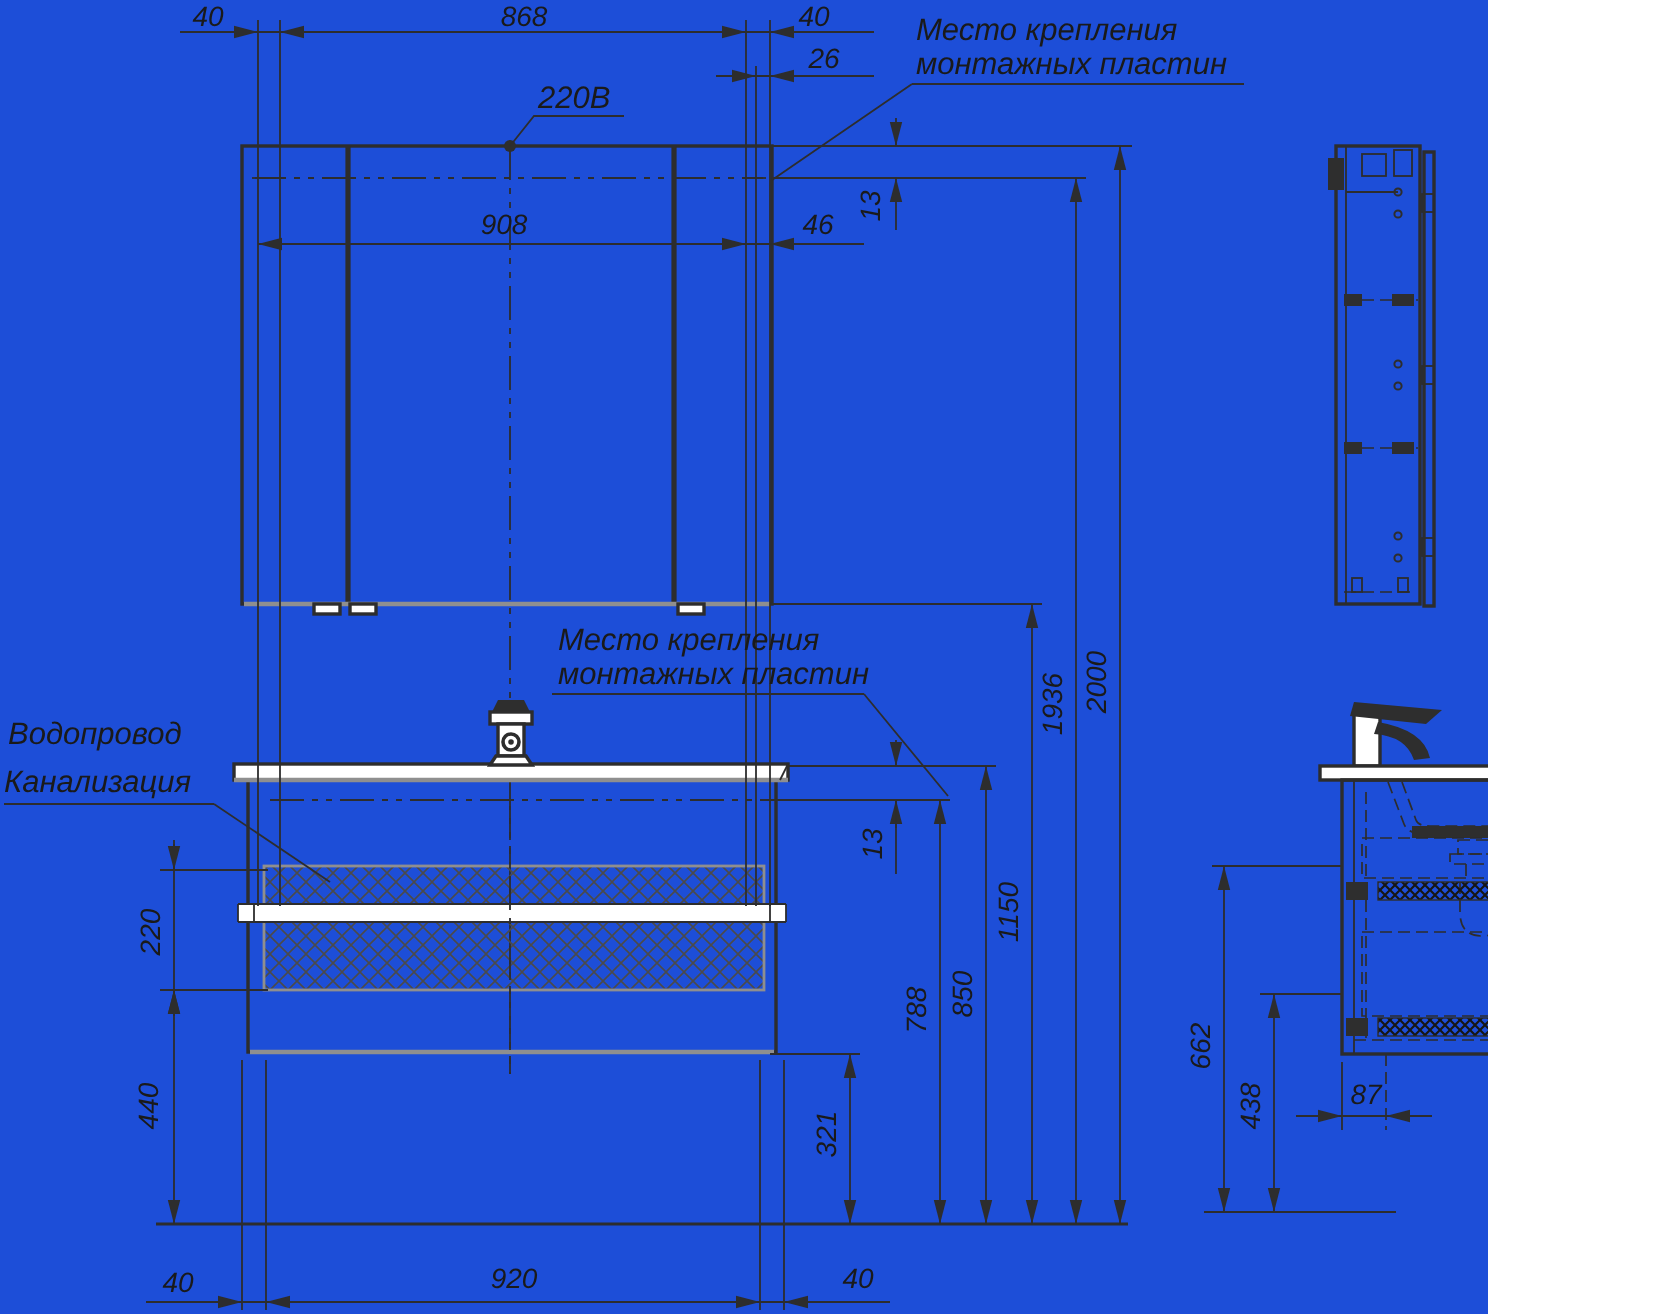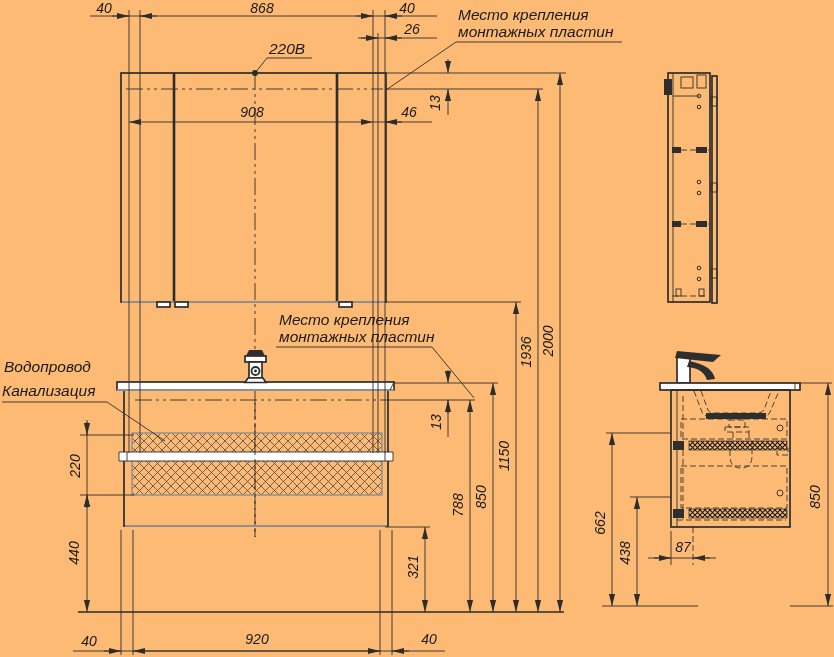--- a/index.html
+++ b/index.html
@@ -1,16 +1,16 @@
 <!DOCTYPE html>
 <html><head>
 <meta charset="utf-8">
 <style>
   html,body{margin:0;padding:0;background:#ffffff;}
-  .sheet{position:relative;width:834px;height:657px;background:#fdba74;overflow:hidden;}
+  .sheet{position:relative;width:744px;height:657px;background:#1d4ed8;overflow:hidden;}
   svg{position:absolute;left:0;top:0;}
   .dim{font-family:"Liberation Sans",sans-serif;font-style:italic;font-size:14px;fill:#1a1a1a;}
   .lbl{font-family:"Liberation Sans",sans-serif;font-style:italic;font-size:15.5px;fill:#1a1a1a;}
   .thin{stroke:#2d2d2d;stroke-width:0.9;fill:none;}
   .obj{stroke:#2d2d2d;stroke-width:1.7;fill:none;}
   .objw{stroke:#2d2d2d;stroke-width:1.7;fill:#ffffff;}
   .thick{stroke:#2d2d2d;stroke-width:2.6;fill:none;}
   .gray{stroke:#8f8f8f;stroke-width:2.2;fill:none;}
   .dd{stroke:#2d2d2d;stroke-width:0.9;fill:none;stroke-dasharray:17 4 3 4 3 4;}
   .hid{stroke:#2d2d2d;stroke-width:0.85;fill:none;stroke-dasharray:6 3;}

